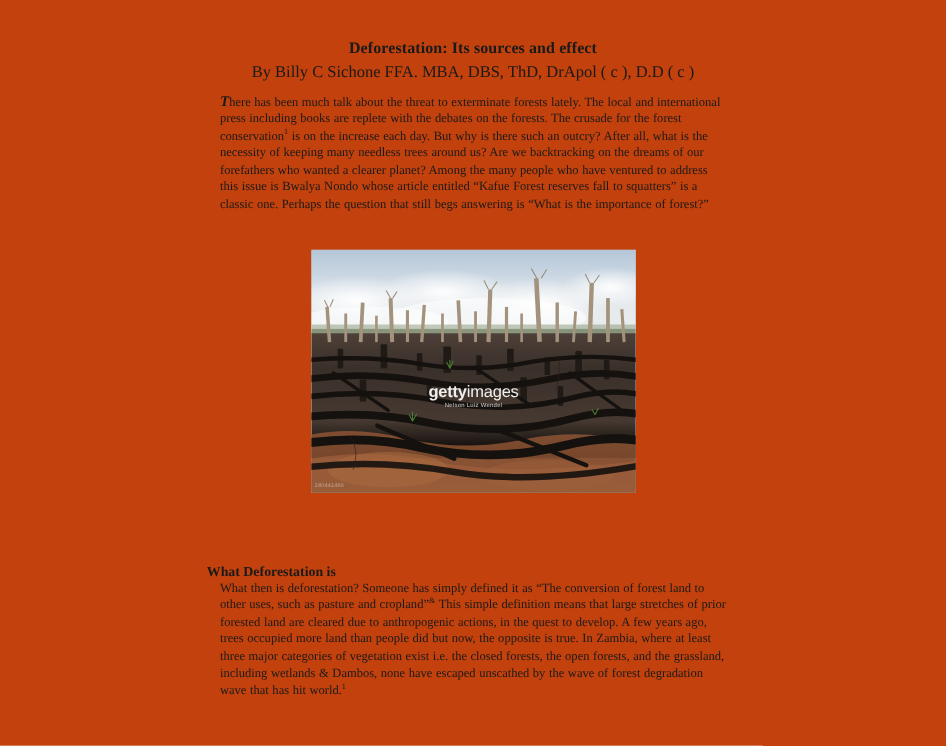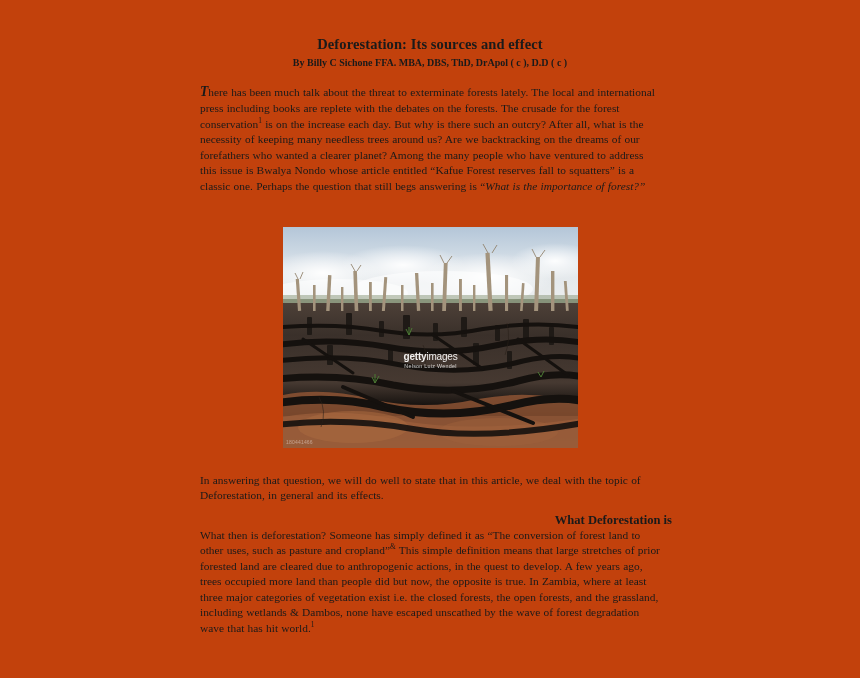--- a/index.html
+++ b/index.html
@@ -32,22 +32,22 @@
     text-align: center;
   }
   .doc-title {
     font-size: 14.5px;
     font-weight: bold;
     letter-spacing: 0.1px;
     line-height: 1.2;
     margin: 0;
   }
   .doc-byline {
-    font-size: 10px;
-    font-weight: bold;
+    font-size: 15px;
+    font-weight: normal;
     line-height: 1.25;
     margin: 4px 0 0 0;
   }
 
   
   .column {
     position: absolute;
     left: 200px;
     top: 83px;
     width: 456px;
@@ -71,21 +71,20 @@
   .dropcap-t {
     font-style: italic;
     font-weight: bold;
     font-size: 13.6px;
   }
 
   .bold {
     font-weight: normal;
   }
   .ital {
-    font-style: italic;
   }
   sup.footnote-mark {
     font-size: 7.4px;
     vertical-align: super;
     line-height: 0;
   }
 
   
   .figure {
     position: absolute;
@@ -107,21 +106,21 @@
     position: absolute;
     left: 50%;
     top: 60%;
     transform: translate(-50%, -50%);
     text-align: center;
     pointer-events: none;
     user-select: none;
   }
   .wm-main {
     font-family: "Liberation Sans", "DejaVu Sans", sans-serif;
-    font-size: 10px;
+    font-size: 15px;
     color: rgba(255,255,255,0.92);
     letter-spacing: -0.2px;
     white-space: nowrap;
   }
   .wm-main .wm-strong { font-weight: bold; }
   .wm-main .wm-light  { font-weight: normal; }
   .wm-credit {
     font-family: "Liberation Sans", "DejaVu Sans", sans-serif;
     font-size: 5.4px;
     color: rgba(255,255,255,0.78);
@@ -142,24 +141,23 @@
 
   
   .block-after-figure {
     position: absolute;
     left: 200px;
     top: 473px;
     width: 456px;
   }
   .block-heading-2 {
     position: absolute;
-    left: 216px;
+    left: 188px;
     top: 513px;
     width: 456px;
-    text-align: right;
   }
   .block-definition {
     position: absolute;
     left: 200px;
     top: 528px;
     width: 460px;
   }
 </style>
 </head>
 <body>
@@ -292,23 +290,20 @@
     </svg>
 
     <div class="watermark">
       <div class="wm-main"><span class="wm-strong">getty</span><span class="wm-light">images</span></div>
       <div class="wm-credit">Nelson Luiz Wendel</div>
     </div>
 
     <div class="asset-id">180441466</div>
   </div>
 
-  <div class="block-after-figure">
-    <p class="body-text">In answering that question, we will do well to state that in this article, we deal with the topic of Deforestation, in general and its effects.</p>
-  </div>
 
   <div class="block-heading-2">
     <h2 class="section-heading">What Deforestation is</h2>
   </div>
 
   <div class="block-definition">
     <p class="body-text"><span>What then is deforestation? Someone has simply defined it as “The conversion of forest land to other uses, such as pasture and cropland”</span><sup class="footnote-mark">&amp;</sup><span> This simple definition means that large stretches of prior forested land are cleared due to anthropogenic actions, in the quest to develop. A few years ago, trees occupied more land than people did but now, the opposite is true. In Zambia, where at least three major categories of vegetation exist i.e. the closed forests, the open forests, and the grassland, including wetlands &amp; Dambos, none have escaped unscathed by the wave of forest degradation wave that has hit world.</span><sup class="footnote-mark">1</sup></p>
   </div>
 
 </div>

